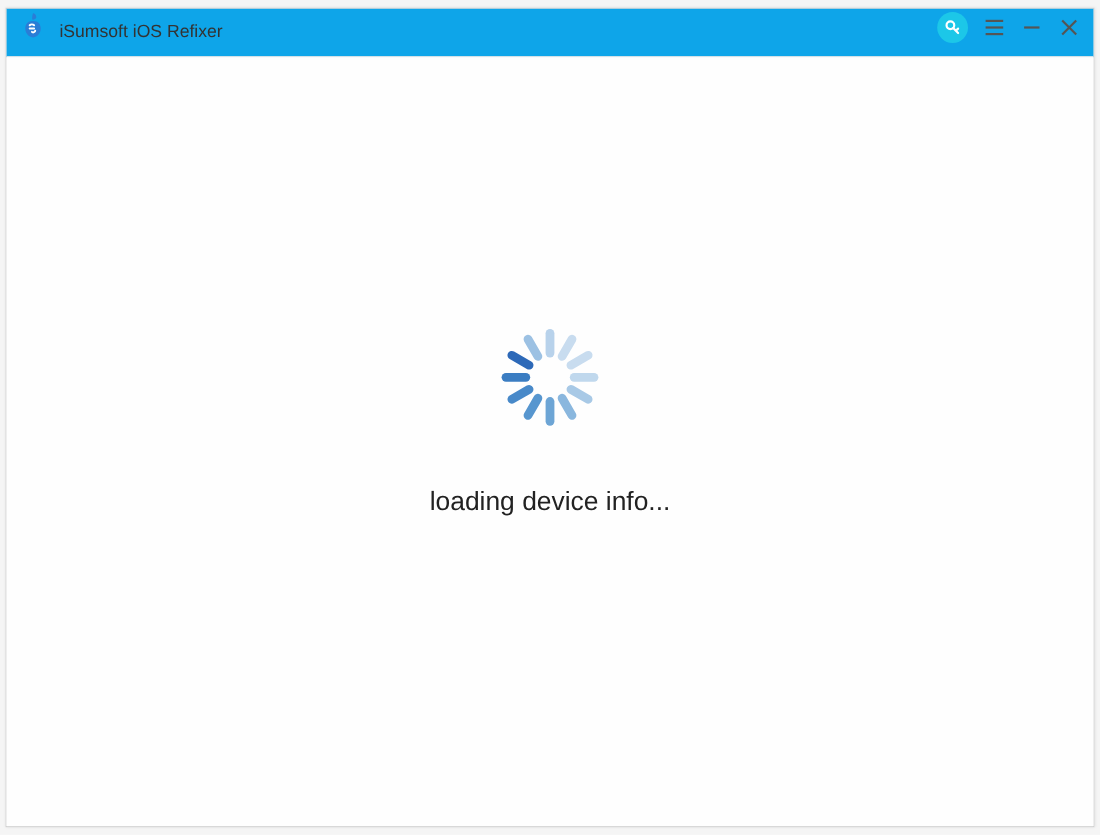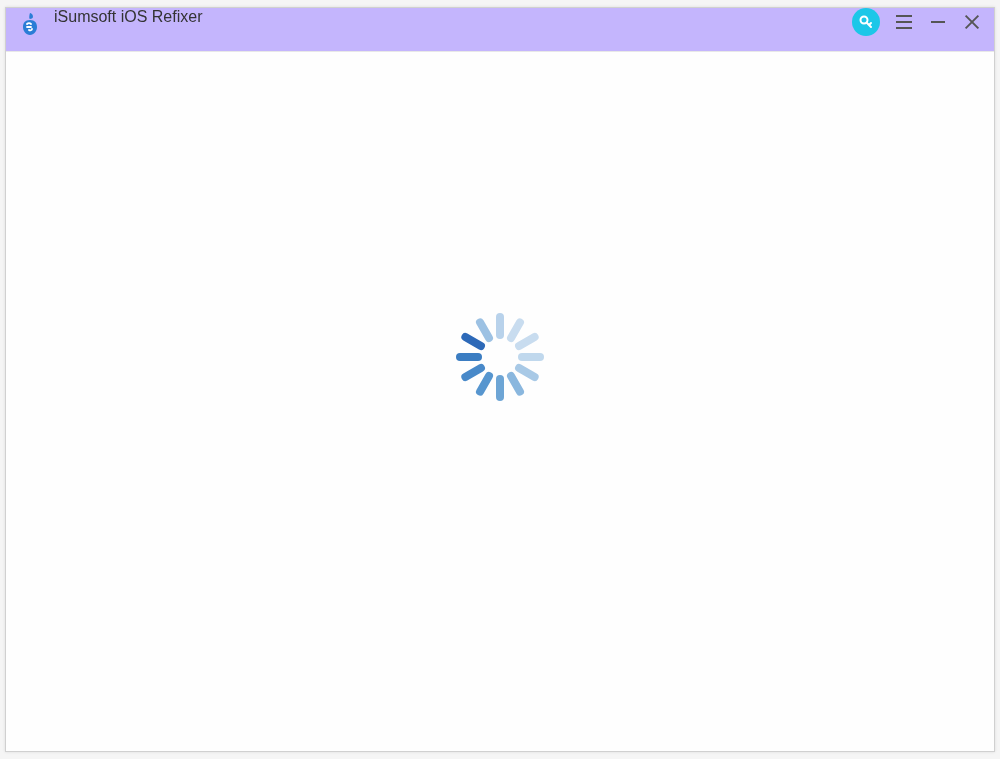--- a/index.html
+++ b/index.html
@@ -24,24 +24,24 @@
       background: #ffffff;
       border: 1px solid #d0d0d0;
       display: flex;
       flex-direction: column;
       box-shadow: 0 0 3px rgba(0,0,0,0.1);
     }
     
     .titlebar {
       height: 44px;
       display: flex;
-      align-items: flex-start;
-      padding: 0 12px 0 8px;
+      align-items: flex-end;
+      padding: 0 12px 12px 8px;
       border-bottom: 1px solid #e8e8e8;
-      background: #c4b5fd;
+      background: #0ea5e9;
     }
     
     .app-logo {
       width: 32px;
       height: 32px;
       display: flex;
       align-items: center;
       justify-content: center;
       margin-right: 8px;
     }
@@ -205,15 +205,16 @@
         <div class="spinner-blade" style="transform: rotate(90deg); background: rgb(192, 216, 237);"></div>
         <div class="spinner-blade" style="transform: rotate(120deg); background: rgb(168, 201, 230);"></div>
         <div class="spinner-blade" style="transform: rotate(150deg); background: rgb(138, 183, 222);"></div>
         <div class="spinner-blade" style="transform: rotate(180deg); background: rgb(109, 165, 213);"></div>
         <div class="spinner-blade" style="transform: rotate(210deg); background: rgb(87, 150, 207);"></div>
         <div class="spinner-blade" style="transform: rotate(240deg); background: rgb(72, 137, 201);"></div>
         <div class="spinner-blade" style="transform: rotate(270deg); background: rgb(59, 125, 194);"></div>
         <div class="spinner-blade" style="transform: rotate(300deg); background: rgb(45, 105, 184);"></div>
         <div class="spinner-blade" style="transform: rotate(330deg); background: rgb(156, 193, 227);"></div>
       </div>
+    <div class="status-text">loading device info...</div>
   </div>
 
 </div>
 
 </body></html>

